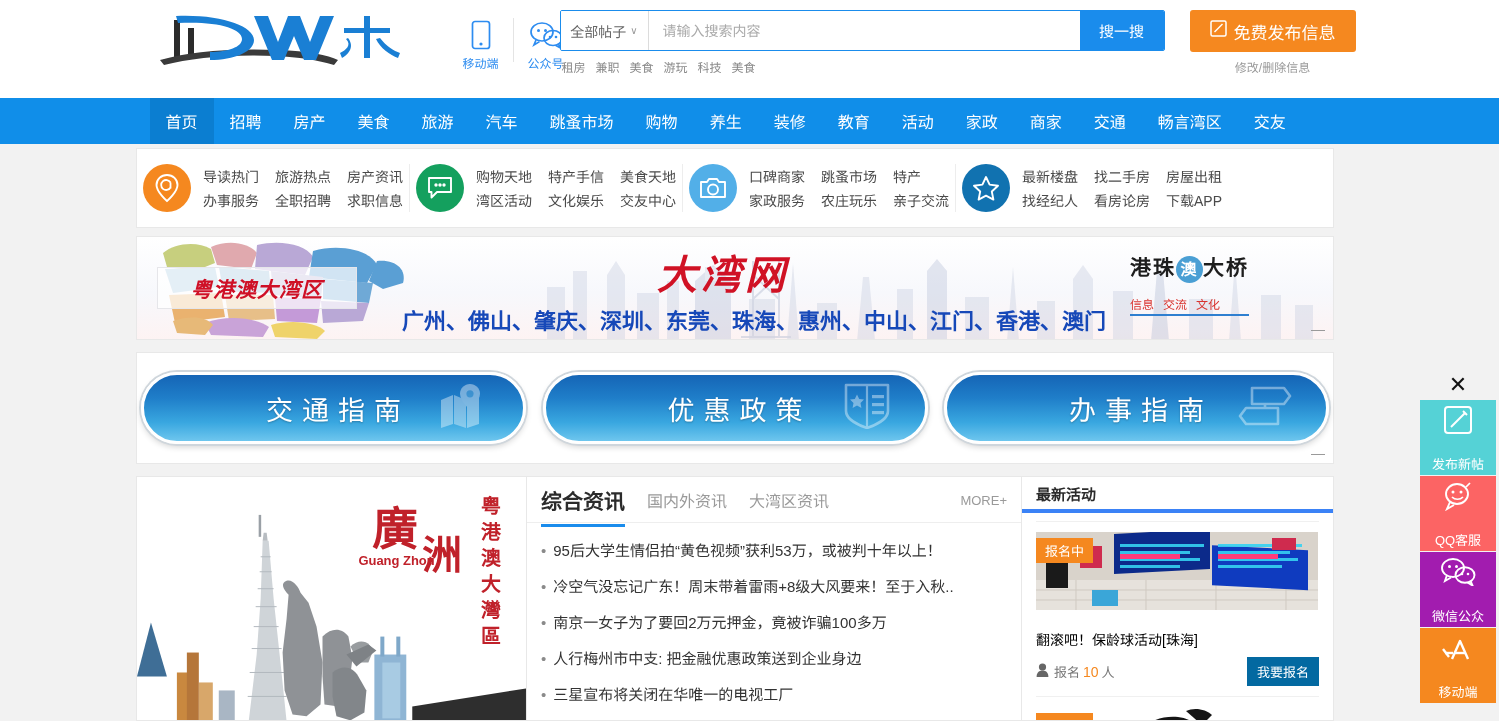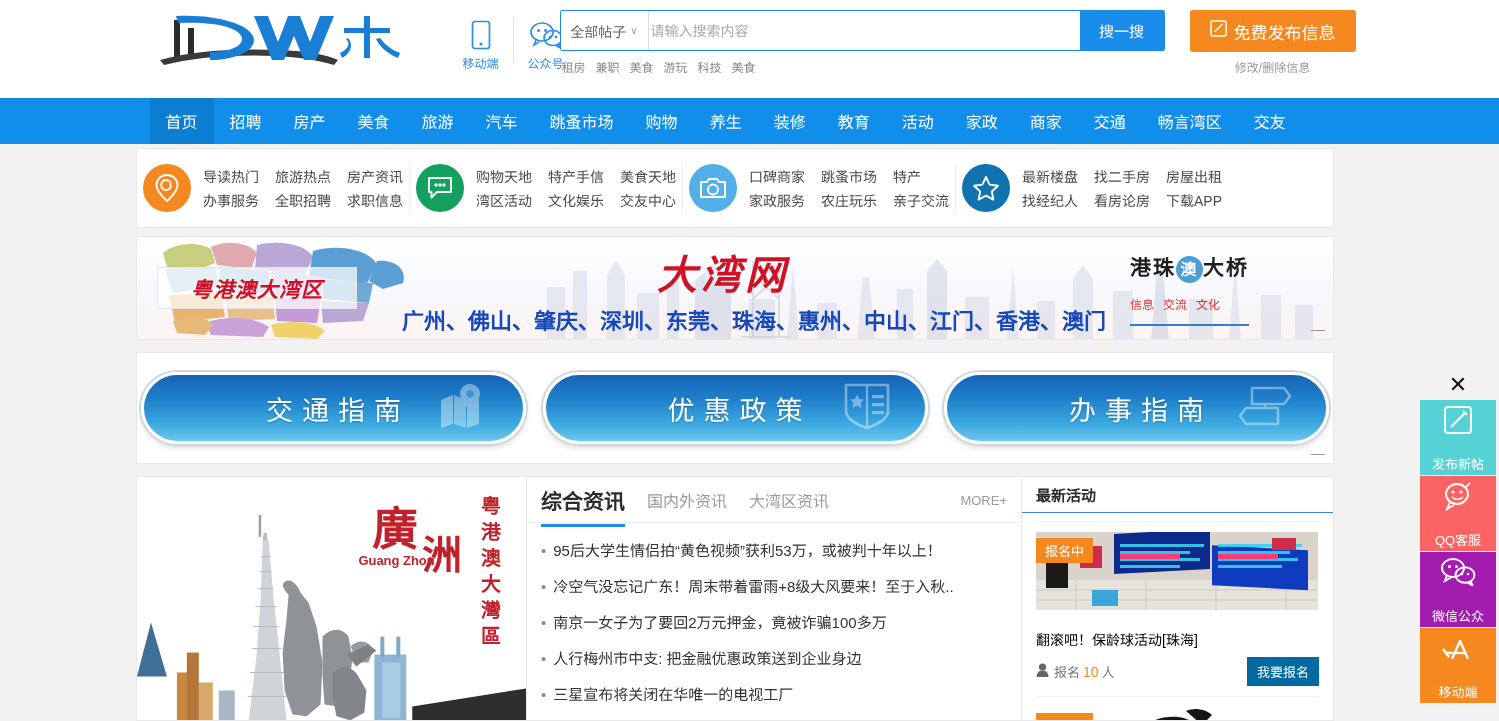--- a/index.html
+++ b/index.html
@@ -30,21 +30,21 @@
   .appdiv { width:1px; height:44px; background:#e4e4e4; margin:0 6px; }
 
   .searchwrap { position:absolute; left:410px; top:10px; width:605px; }
   .searchbar { display:flex; height:41px; border:1px solid #1a8cec; border-radius:2px; overflow:hidden; background:#fff; }
   .cat {
     width:88px; display:flex; align-items:center; justify-content:center; gap:4px;
     font-size:14px; color:#666; background:#fff; border-right:1px solid #dcdcdc; cursor:pointer;
     user-select:none;
   }
   .cat .chev { font-size:10px; color:#999; }
-  .sinput { flex:1; border:0; outline:0; padding:0 2px; font-size:14px; color:#333;
+  .sinput { flex:1; border:0; outline:0; padding:0 14px; font-size:14px; color:#333;
             font-family:"Liberation Sans","DejaVu Sans",sans-serif; }
   .sinput::placeholder { color:#aaa; }
   .sbtn { width:84px; background:#1a8cec; color:#fff; border:0; font-size:15px; cursor:pointer;
           font-family:"Liberation Sans","DejaVu Sans",sans-serif; }
   .hotwords { margin-top:7px; font-size:12px; color:#8a8a8a; display:flex; gap:10px; padding-left:2px; }
   .hotwords span { cursor:pointer; }
 
   .pubwrap { position:absolute; left:1040px; top:10px; width:166px; text-align:center; }
   .pubbtn {
     display:flex; align-items:center; justify-content:center; gap:7px;
@@ -90,21 +90,21 @@
   .bzone span { color:#cf1026; font-size:21px; font-weight:bold; font-style:italic; letter-spacing:1px;
                 font-family:"Liberation Serif","DejaVu Serif",serif; }
   .bbig { position:absolute; left:520px; top:6px; color:#d01225; font-size:40px; font-weight:bold;
           font-style:italic; letter-spacing:4px; font-family:"Liberation Serif","DejaVu Serif",serif; }
   .bcities { position:absolute; left:265px; top:66px; color:#1648b8; font-size:22px; font-weight:bold; white-space:nowrap; }
   .bridge { position:absolute; right:84px; top:14px; text-align:center; }
   .bridge .bt { color:#1d1d1d; font-size:21px; font-weight:bold; letter-spacing:2px;
                 font-family:"Liberation Serif","DejaVu Serif",serif; }
   .bridge .bt .ao { display:inline-block; background:#4a9fd4; color:#fff; border-radius:50%;
                     width:27px; height:27px; line-height:27px; font-size:16px; }
-  .bridge .tags { margin-top:12px; display:flex; gap:9px; border-bottom:2px solid #2f7fd0; padding-bottom:12px; }
+  .bridge .tags { margin-top:12px; display:flex; gap:9px; border-bottom:2px solid #2f7fd0; padding-bottom:2px; }
   .bridge .tags span { color:#d9332e; font-size:12px; }
   .bn-min { position:absolute; right:8px; bottom:2px; color:#9a9a9a; font-size:14px; cursor:pointer; }
 
   
   .three { position:absolute; left:136px; top:352px; width:1198px; height:112px;
            background:#fff; border:1px solid #e8e8e8; display:flex; align-items:center;
            justify-content:space-between; padding:0 4px; }
   .bigbtn {
     position:relative; width:385px; height:72px; border-radius:36px;
     background: linear-gradient(180deg,#1565b6 0%, #1f7ec9 35%, #39a7e0 72%, #6ec6ee 100%);
@@ -129,21 +129,21 @@
   .tab.active::after { content:""; position:absolute; left:0; right:0; bottom:-1px; height:3px; background:#1a8cec; }
   .more { position:absolute; right:14px; top:16px; font-size:13px; color:#9a9a9a; cursor:pointer; }
   .newslist { padding:10px 14px 0; }
   .newsitem { display:flex; align-items:flex-start; gap:7px; font-size:15px; color:#333;
               line-height:36px; white-space:nowrap; overflow:hidden; text-overflow:ellipsis; cursor:pointer; }
   .newsitem .dot { color:#8a8a8a; font-size:15px; line-height:36px; }
   .newsitem .tx { overflow:hidden; text-overflow:ellipsis; }
 
   .cright { width:312px; background:#fff; border:1px solid #e8e8e8; border-left:0; position:relative; overflow:hidden; }
   .acthead { height:36px; display:flex; align-items:center; padding:0 14px; font-size:15px;
-             font-weight:bold; color:#2b2b2b; border-bottom:1px solid #3b82f6; }
+             font-weight:bold; color:#2b2b2b; border-bottom:4px solid #3b82f6; }
   .actbody { padding:8px 14px 0; }
   .actcard { border-top:1px solid #f0f0f0; padding-top:10px; }
   .actthumb { position:relative; width:282px; height:78px; overflow:hidden; background:#d8d8d8; }
   .badge { position:absolute; left:0; top:6px; background:#f5881f; color:#fff;
            font-size:13px; padding:3px 9px; z-index:3; }
   .acttitle { font-size:14px; color:#000000; margin-top:19px; cursor:pointer; }
   .actrow { display:flex; align-items:center; margin-top:8px; }
   .actrow .usr { color:#777; font-size:13px; display:flex; align-items:center; gap:5px; }
   .actrow .cnt { color:#f5881f; font-size:14px; margin:0 3px; }
   .signbtn { margin-left:auto; background:#0369a1; color:#fff; font-size:13px; border:0;

